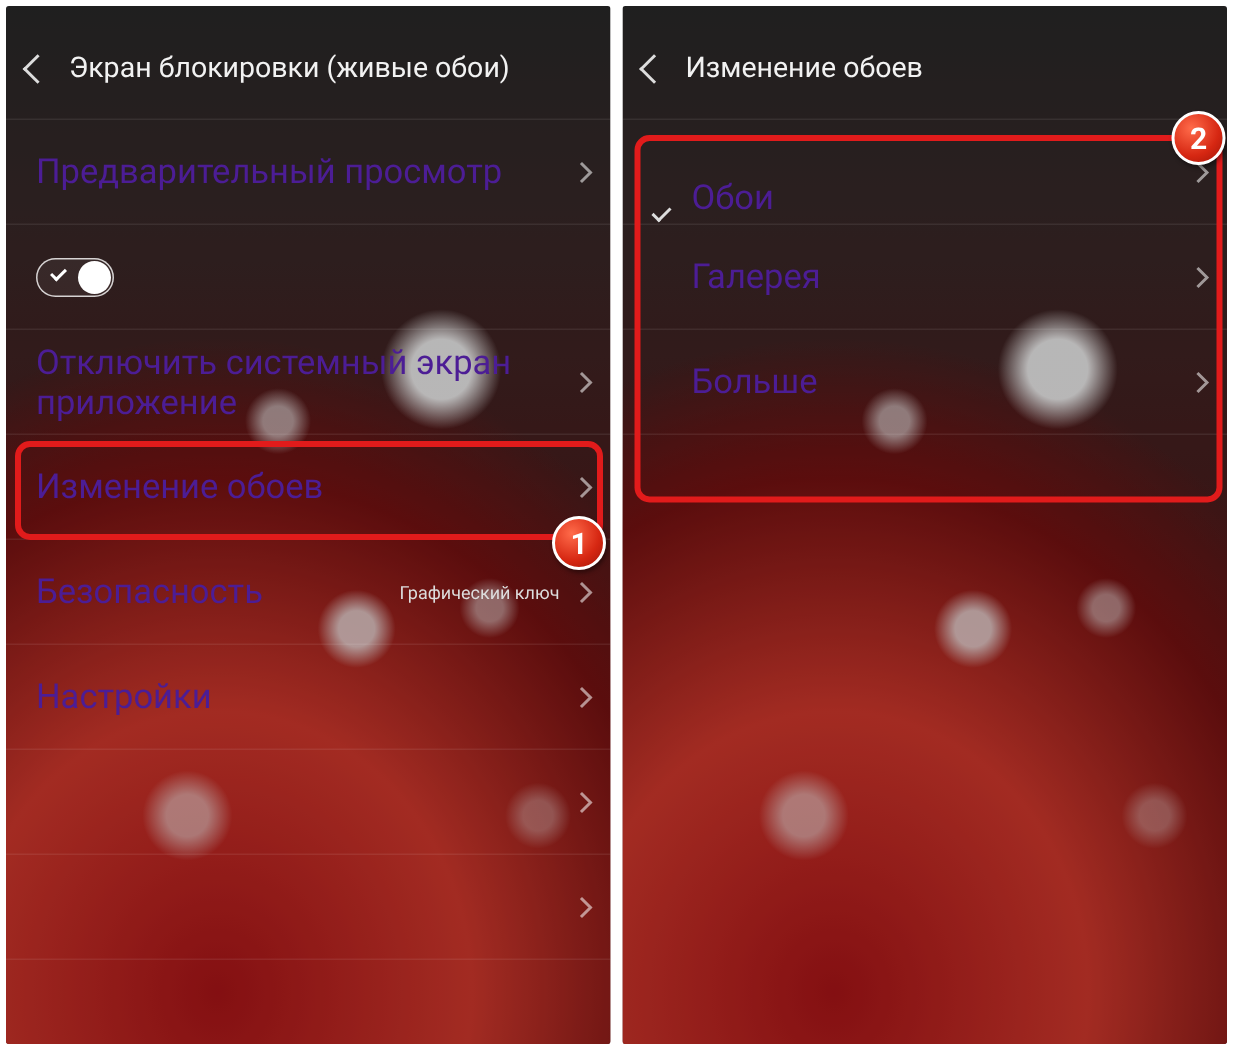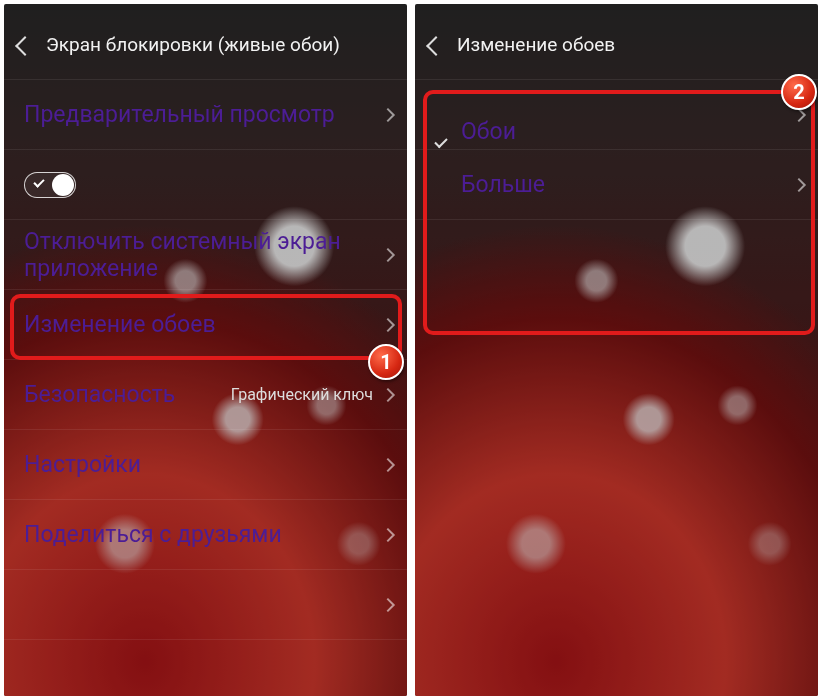--- a/index.html
+++ b/index.html
@@ -62,21 +62,21 @@
   .row {
     height: 70px;
     display: flex;
     align-items: center;
     padding: 0 20px;
     border-bottom: 1px solid rgba(255,255,255,0.08);
     justify-content: space-between;
     position: relative;
   }
   .row .label { color: #4c1d95; font-size: 23px; }
-  .row .value { color: #ddd; font-size: 16px; margin-right: 14px; }
+  .row .value { color: #ddd; font-size: 12px; margin-right: 14px; }
   .chev-r {
     width: 10px; height: 10px;
     border-top: 2px solid rgba(255,255,255,0.55);
     border-right: 2px solid rgba(255,255,255,0.55);
     transform: rotate(45deg);
     position: absolute;
     right: 14px;
     top: 50%;
     margin-top: -5px;
   }
@@ -171,21 +171,20 @@
       <span class="value">Графический ключ</span>
       <span class="chev-r"></span>
     </div>
 
     <div class="row">
       <span class="label">Настройки</span>
       <span class="chev-r"></span>
     </div>
 
     <div class="row">
-      <span class="label">Поделиться с друзьями</span>
       <span class="chev-r"></span>
     </div>
 
     <div class="row">
       <span class="chev-r"></span>
     </div>
 
   </div>
 
   <div class="callout" style="left:6px; top:290px; width:392px; height:66px;"></div>
@@ -205,20 +204,24 @@
     </div>
 
     <div class="row">
       <span class="left-check">
         <span class="check"></span>
         <span class="label">Обои</span>
       </span>
       <span class="chev-r"></span>
     </div>
 
+    <div class="row">
+      <span class="label" style="margin-left:26px">Галерея</span>
+      <span class="chev-r"></span>
+    </div>
 
     <div class="row">
       <span class="label" style="margin-left:26px">Больше</span>
       <span class="chev-r"></span>
     </div>
 
   </div>
 
   <div class="callout" style="left:8px; top:86px; width:392px; height:245px;"></div>
   <div class="badge" style="left:366px; top:70px;">

